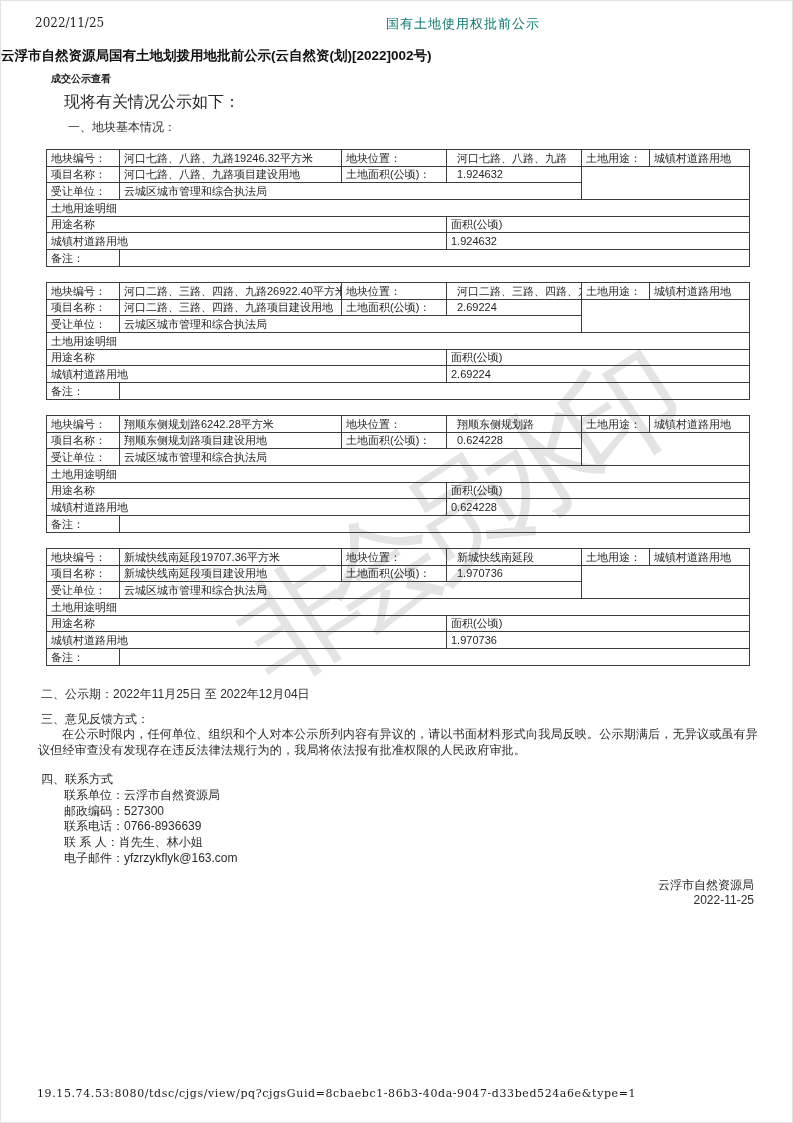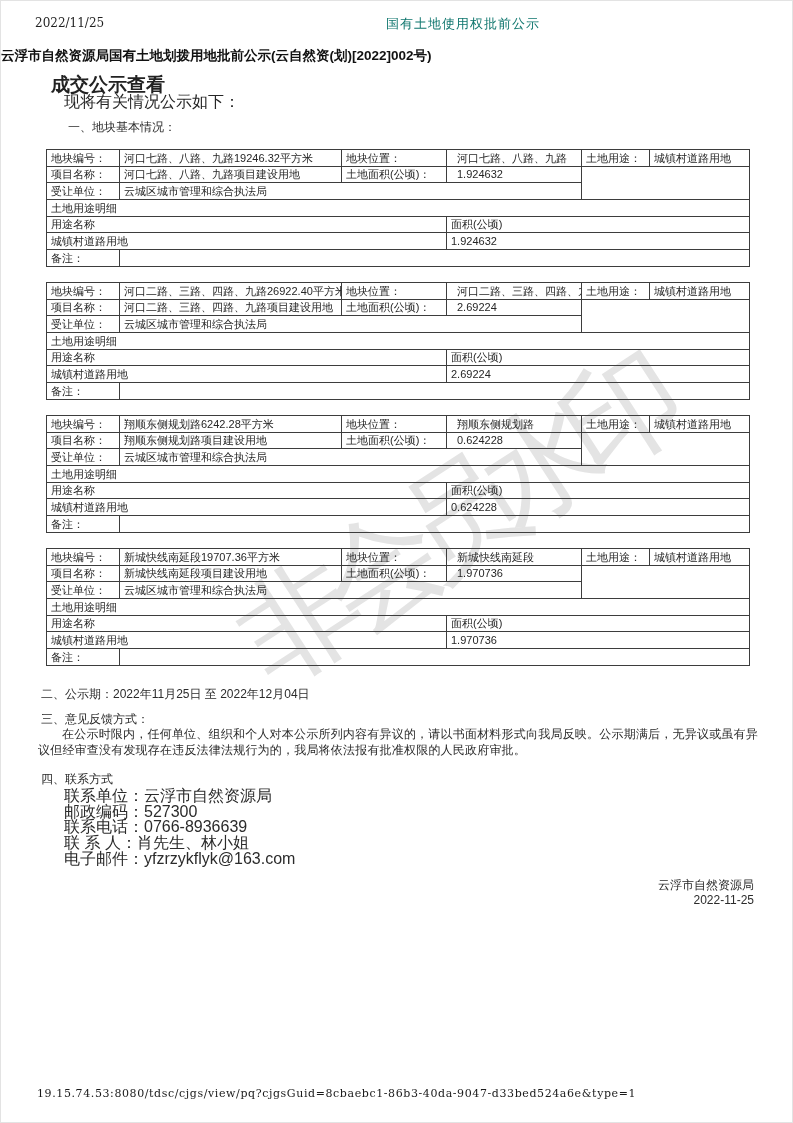--- a/index.html
+++ b/index.html
@@ -10,33 +10,33 @@
     border:1px solid #e3e3e3; overflow:hidden;
   }
   .abs { position:absolute; }
   .serif { font-family:"DejaVu Serif", serif; }
 
   .hdr-date   { left:34px; top:15px; font-size:12px; color:#1f1f1f; }
   .hdr-center { left:385px; top:14px; font-size:13px; color:#0f766e; letter-spacing:1px; }
 
   .doc-title  { left:0; right:0; top:46px; text-align:left; font-size:13.5px; font-weight:bold; color:#111; }
 
-  .view-link  { left:50px; top:71px; font-size:19px; font-weight:600; color:#222; }
+  .view-link  { left:50px; top:71px; font-size:10px; font-weight:600; color:#222; }
   .intro      { left:63px; top:91px; font-size:16px; }
   .sec-head   { font-size:12px; color:#2b2b2b; }
   .s1 { left:39px; top:118px;margin-left:28px; }
   .s2 { left:40px; top:685px; }
   .s3 { left:40px; top:710px; }
   .s4 { left:40px; top:770px; }
 
   .para {
     left:37px; top:725px; width:720px; font-size:12px; line-height:16px;
     text-indent:2em; letter-spacing:0.2px; color:#2b2b2b; text-align:justify;
   }
-  .contact { left:63px; top:787px; font-size:16px; line-height:15.7px; color:#2b2b2b; }
+  .contact { left:63px; top:787px; font-size:12px; line-height:15.7px; color:#2b2b2b; }
   .contact div { height:15.7px; }
 
   .sig { right:38px; text-align:right; font-size:12px; color:#2b2b2b; }
   .sig-org  { top:876px; }
   .sig-date { top:892px; }
 
   .footer-url { left:36px; top:1086px; font-size:11px; letter-spacing:0.6px; color:#1a1a1a; }
 
   table.parcel {
     position:absolute; left:45px; width:703px;

